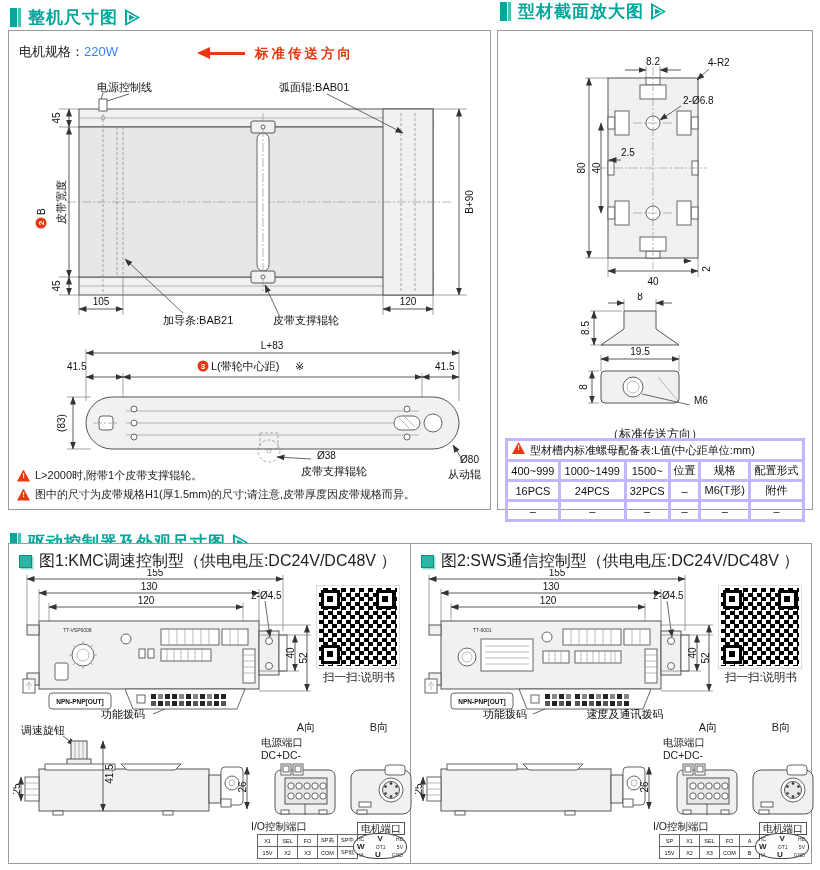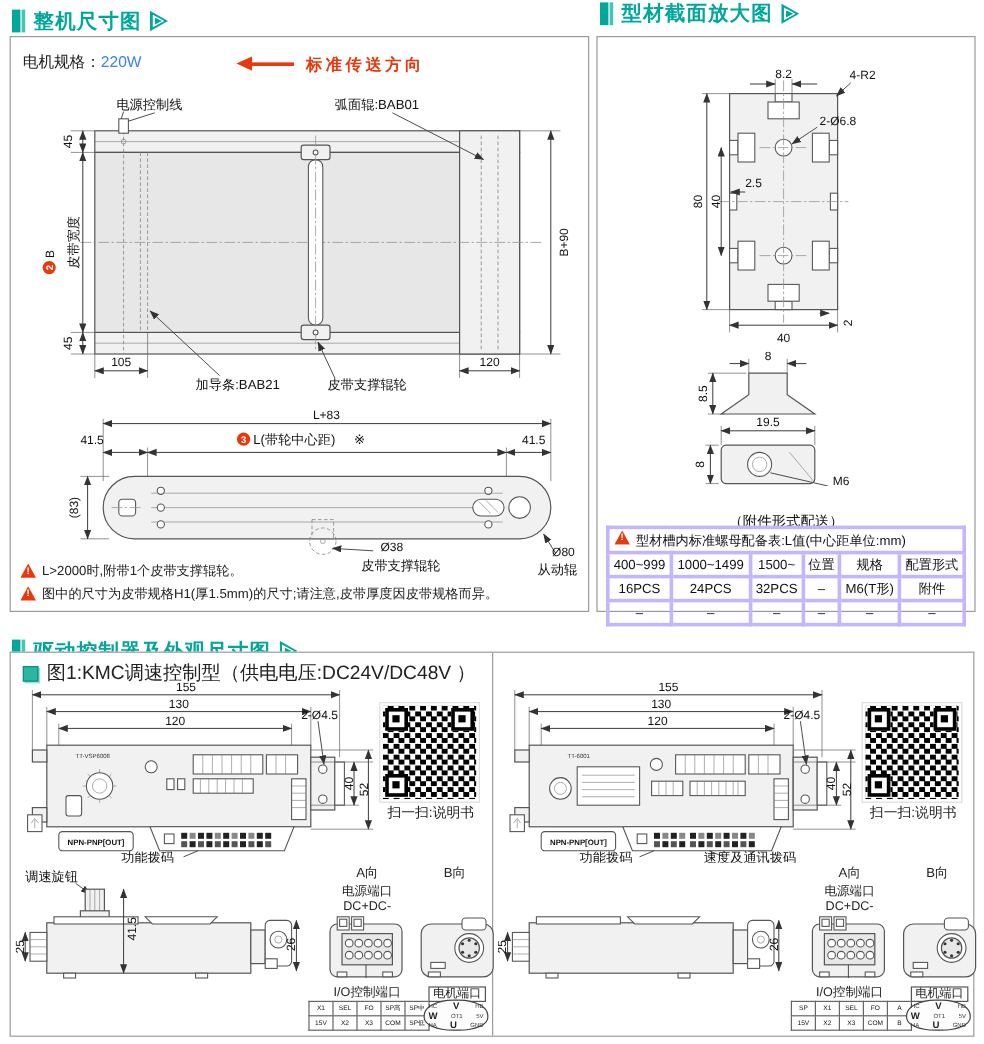--- a/index.html
+++ b/index.html
@@ -28,21 +28,21 @@
   table.nut{border-collapse:collapse;font-size:11px;}
   table.nut td{border:3px solid #c4b5fd;text-align:center;padding:1px 2px;height:15px;}
   table.nut td.capcell{text-align:left;padding-left:4px;}
   table.io{border-collapse:collapse;font-size:5.5px;background:#fff;}
   table.io td{border:1px solid #666;text-align:center;padding:0;width:19px;height:11px;}
   .qr{position:absolute;width:78px;height:78px;background:repeating-conic-gradient(#000 0% 25%,#fff 0% 50%) 0 0/9px 9px;border:2px solid #fff;outline:1px solid #ddd;}
   .qrf{position:absolute;width:19px;height:19px;border:3.5px solid #000;background:#fff;box-sizing:border-box;}
   .qrf::after{content:"";position:absolute;left:3px;top:3px;width:6px;height:6px;background:#000;}
   .qrlbl{font-size:11.5px;color:#222;text-align:center;}
   .dirlbl{font-size:11px;color:#222;text-align:center;}
-  .plbl{font-size:10.5px;color:#222;text-align:center;}
+  .plbl{font-size:10.5px;color:#222;}
   .mlbl{font-size:10px;color:#222;text-align:center;border:1px solid #555;padding:0 3px;background:#fff;}
   .pins{position:absolute;border:1px solid #444;border-radius:45% 45% 45% 45%/50% 50% 42% 42%;background:#fdfdfd;display:flex;flex-direction:column;justify-content:space-evenly;padding:1px 3px;box-sizing:border-box;}
   .pins .pr{display:flex;justify-content:space-between;align-items:center;line-height:1;}
   .pins .ps{font-size:5px;color:#333;}
   .pins .pb{font-size:8px;font-weight:bold;color:#222;}
   svg text{font-family:"Liberation Sans","DejaVu Sans",sans-serif;}
   .t{font-size:10px;fill:#111;}
   .tc{font-size:11px;fill:#111;}
   .t5{font-size:5px;fill:#333;}
   .t6{font-size:6.5px;font-weight:bold;fill:#111;}
@@ -312,21 +312,21 @@
       <line class="dl" x1="71" y1="66" x2="149" y2="66" marker-start="url(#kD)" marker-end="url(#kD)"></line>
       <text class="t" x="110" y="62" text-anchor="middle">19.5</text>
       <line class="el" x1="58" y1="78" x2="69" y2="78"></line>
         <line class="el" x1="58" y1="110" x2="69" y2="110"></line>
       <line class="dl" x1="62" y1="78" x2="62" y2="110" marker-start="url(#kD)" marker-end="url(#kD)"></line>
       <text class="t" transform="rotate(-90 53 94)" x="53" y="98" text-anchor="middle">8</text>
       <line class="ld" x1="112" y1="101" x2="160" y2="112"></line>
       <text class="t" x="164" y="111" fill="#00a79b">M6</text>
     </svg>
 
-    <div class="abs" style="left:0;top:395px;width:314px;text-align:center;font-size:12px;">（附件形式配送）</div>
+    <div class="abs" style="left:0;top:395px;width:314px;text-align:center;font-size:12px;">（标准传送方向）</div>
 
     <table class="nut abs" style="left:7px;top:407px;width:300px;">
       <tbody>
           <tr>
         <td class="capcell" colspan="6"><span class="warn"></span><span>型材槽内标准螺母配备表:L值(中心距单位:mm)</span></td>
       </tr>
       <tr>
         <td>400~999</td>
         <td>1000~1499</td>
         <td>1500~</td>
@@ -615,20 +615,24 @@
           <span class="ps">OT1</span>
           <span class="ps">5V</span>
         </span>
       <span class="pr">
           <span class="ps">HA</span>
           <span class="pb">U</span>
           <span class="ps">GND</span>
         </span>
     </div>
 
+    <div class="abs cap" style="left:412px;top:7px;">
+      <span class="csq"></span>
+      <span>图2:SWS通信控制型（供电电压:DC24V/DC48V ）</span>
+    </div>
 
     <svg class="abs" style="left:406px;top:25px;" width="300" height="150" viewBox="0 0 300 150">
       <defs>
           <marker id="kG" markerWidth="10" markerHeight="8" refX="7.5" refY="3" orient="auto-start-reverse" markerUnits="userSpaceOnUse">
             <path d="M0,0L8,3L0,6Z" fill="#333"></path>
           </marker>
         </defs>
       <line class="el" x1="14" y1="6" x2="14" y2="56"></line>
         <line class="el" x1="270" y1="6" x2="270" y2="62"></line>
       <line class="dl" x1="14" y1="10" x2="270" y2="10" marker-start="url(#kG)" marker-end="url(#kG)"></line>

